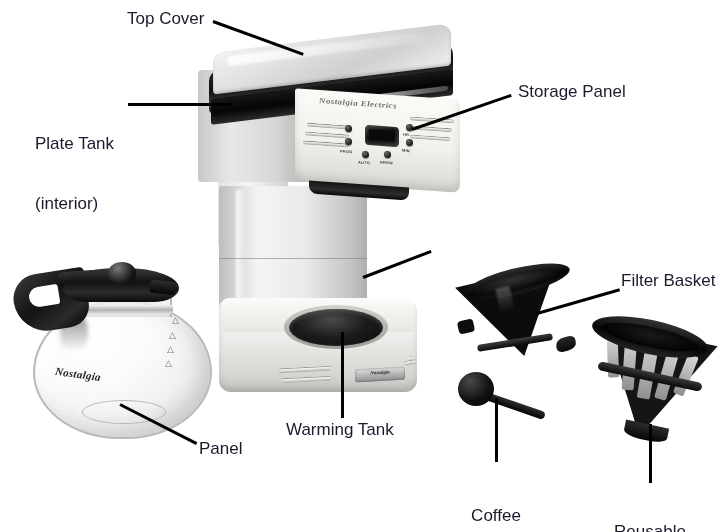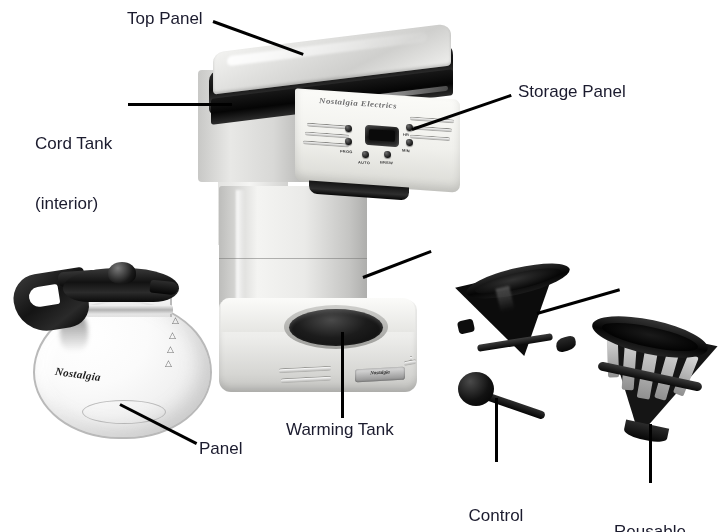--- a/index.html
+++ b/index.html
@@ -625,37 +625,38 @@
   <div class="leader" style="left:537px; top:312px; width:86px; height:3px; transform: rotate(-16deg); transform-origin: 0 50%;"></div>
 
   <div class="leader" style="left:120px; top:403px; width:86px; height:3px; transform: rotate(27deg); transform-origin: 0 50%;"></div>
 
   <div class="leader" style="left:341px; top:332px; width:3px; height:86px;"></div>
 
   <div class="leader" style="left:495px; top:398px; width:3px; height:64px;"></div>
 
   <div class="leader" style="left:649px; top:424px; width:3px; height:59px;"></div>
 
-  <div class="label" style="left:127px; top:9px;">Top Panel</div>
+  <div class="label" style="left:127px; top:9px;">Top Cover</div>
 
   <div class="label" style="left:35px; top:94px;">
-    <div>Cord Tank</div>
+    <div>Plate Tank</div>
     <div class="center" style="width:92px;">(interior)</div>
   </div>
 
   <div class="label" style="left:518px; top:82px;">Storage Panel</div>
 
 
+  <div class="label" style="left:621px; top:271px;">Filter Basket</div>
 
   <div class="label" style="left:199px; top:439px;">Panel</div>
 
   <div class="label" style="left:286px; top:420px;">Warming Tank</div>
 
   <div class="label center" style="left:452px; top:466px; width:88px;">
-    <div>Control</div>
+    <div>Coffee</div>
     
   </div>
 
   <div class="label center" style="left:602px; top:482px; width:96px;">
     <div>Reusable</div>
     
   </div>
 
 </div>
 

